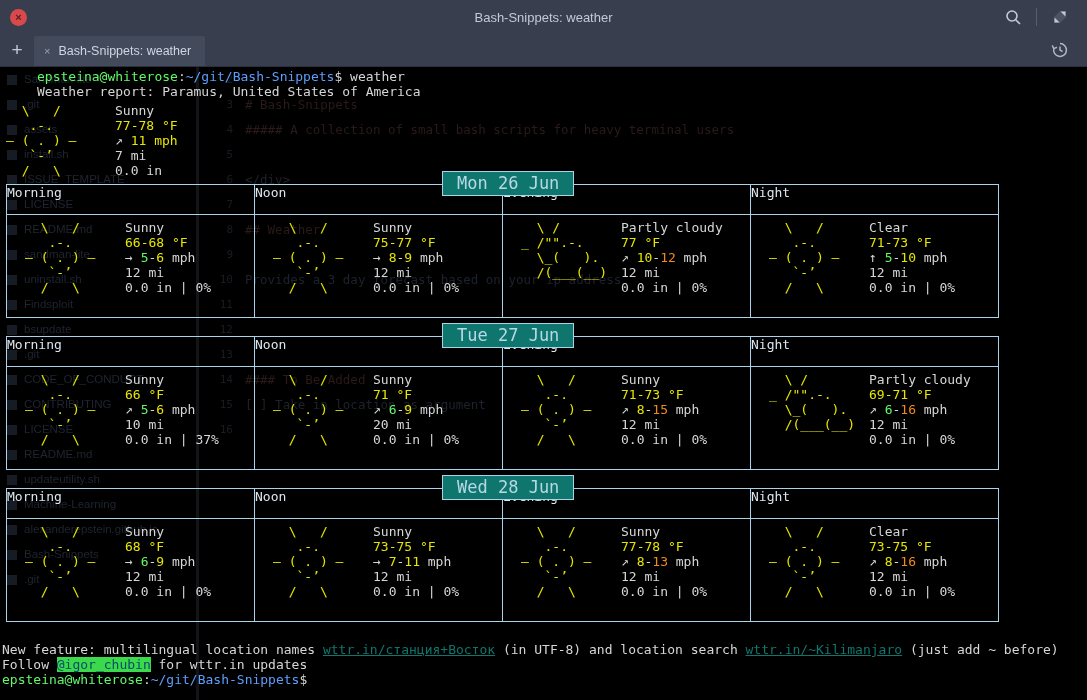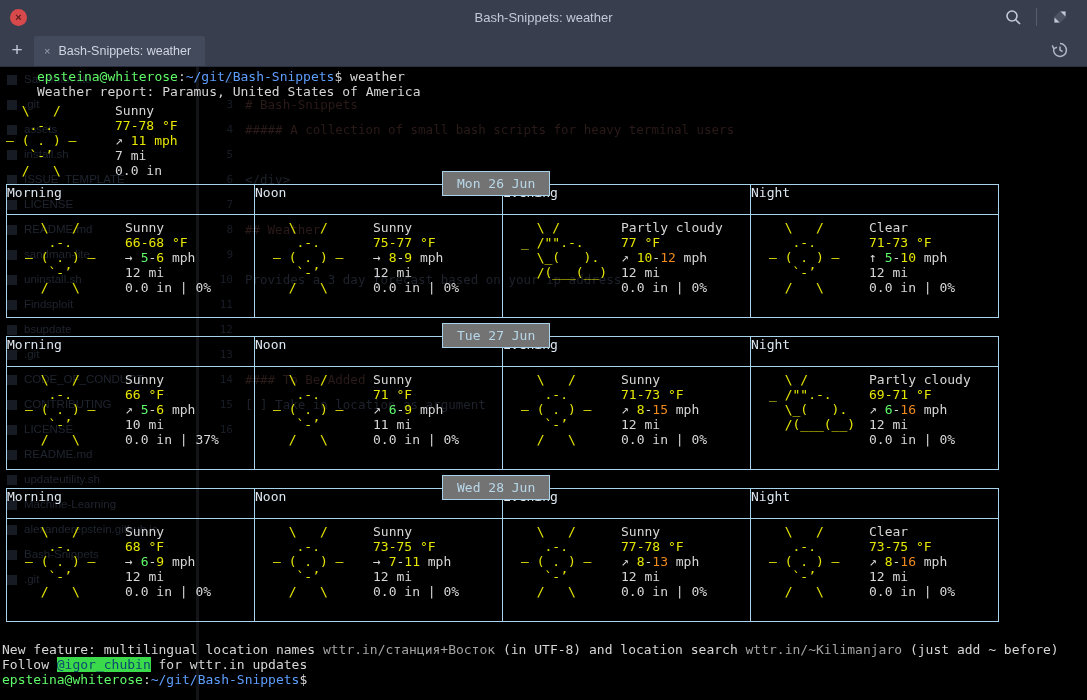--- a/index.html
+++ b/index.html
@@ -71,36 +71,36 @@
   .ghost-line .txt.h{ color:#2a1a18; }
   .ghost-gutter{ position:absolute; left:196px; top:0; bottom:0; width:3px; background:#121418;}
 
   .content{ position:relative; z-index:1; padding:2px 0 0 0; }
   pre{ font-family:"DejaVu Sans Mono", monospace; font-size:13px; line-height:15px; margin:0;}
 
   
   .c-green{color:#5ffa68;}
   .c-blue{color:#5d9eff;}  .c-white{color:#d6d6d6;}
   .c-yellow{color:#e6e600;} .c-orange{color:#f08a1e;}
-  .c-red{color:#a3a3a3;}
+  .c-red{color:#0f766e;text-decoration:underline;}
   .hl{ background:#3ada4a; color:#0c4a6e; }
 
   .prompt-line{ padding-left:2px;margin-left:35px; }
 
   
   .now{ display:flex; padding:4px 0 6px 0; }
   .now .art{ width:115px; padding-left:6px; color:#e6e600; white-space:pre;}
   .now .vals{ white-space:pre; }
 
   
   .fblock{ position:relative; margin:0 0 18px 0; width:993px; margin-left:6px;}
   .datebox{
     position:absolute; left:436px; top:-13px; z-index:3;
-    border:1px solid #a9d3ea; background:#737373;
-    color:#b8d8ea; font-size:13px; line-height:15px;
+    border:1px solid #a9d3ea; background:#0f766e;
+    color:#b8d8ea; font-size:17px; line-height:15px;
     padding:4px 14px; white-space:pre;
   }
   table.fc{ border-collapse:collapse; width:993px; table-layout:fixed; }
   table.fc th, table.fc td{
     border:1px solid #a9d3ea; padding:0; vertical-align:top;
   }
   table.fc th{
     height:30px; color:#dde6ef; font-weight:normal;
     font-size:13px; text-align:left;
     font-family:"DejaVu Sans Mono", monospace;
@@ -475,21 +475,21 @@
                 <td>
                   <div class="cell">
                     <pre class="art">  \   /  
    .-.   
 ― ( . ) ―
    `-’   
   /   \  </pre>
                     <pre class="info"><span class="c-white">Sunny</span>
 <span class="c-yellow">71 °F</span>
 <span class="c-white">↗ </span><span class="c-green">6</span><span class="c-white">-</span><span class="c-yellow">9</span><span class="c-white"> mph</span>
-<span class="c-white">11 mi</span>
+<span class="c-white">20 mi</span>
 <span class="c-white">0.0 in | 0%</span></pre>
                   </div>
                 </td>
                 <td>
                   <div class="cell">
                     <pre class="art">  \   /  
    .-.   
 ― ( . ) ―
    `-’   
   /   \  </pre>

